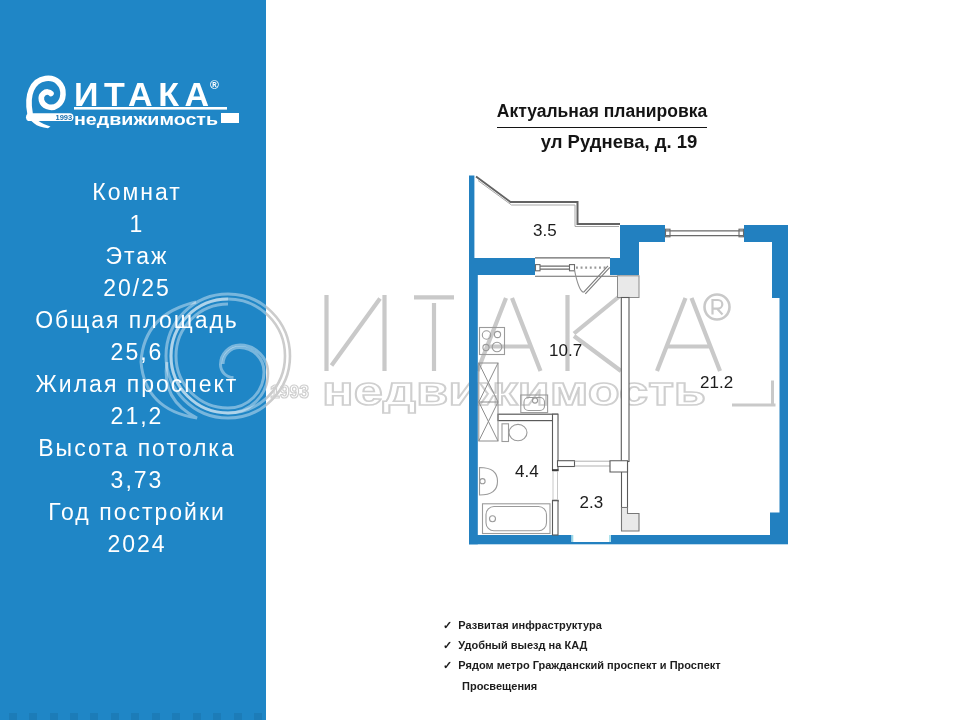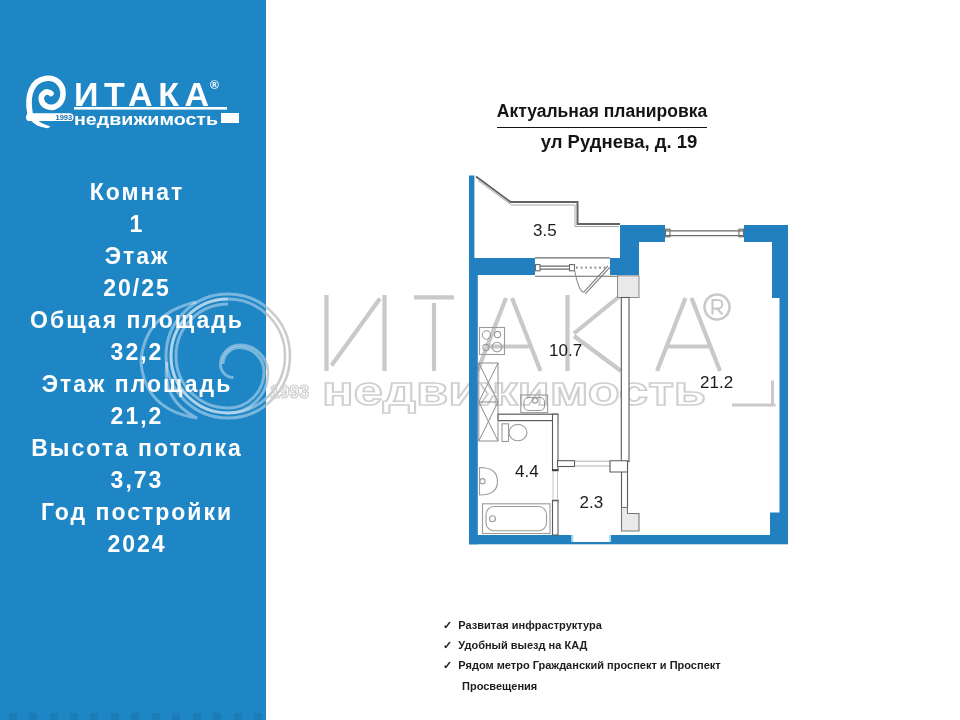--- a/index.html
+++ b/index.html
@@ -65,28 +65,28 @@
   <text x="210" y="89" fill="#ffffff" font-size="12" font-weight="bold">®</text>
 
   <rect x="74" y="107" width="153" height="2.6" fill="#ffffff"></rect>
 
   <text x="74" y="124.5" fill="#ffffff" font-size="17" font-weight="bold" textLength="144" lengthAdjust="spacingAndGlyphs">недвижимость</text>
 
   <rect x="221" y="113" width="18" height="10" fill="#ffffff"></rect>
 </svg>
 
 <div class="abs" style="left:0;top:176px;width:274px;text-align:center;color:#ffffff;
-     font-size:23px;font-weight:bold;line-height:32px;letter-spacing:2px;">
+     font-size:23px;font-weight:normal;line-height:32px;letter-spacing:2px;">
   <div>Комнат</div>
   <div>1</div>
   <div>Этаж</div>
   <div>20/25</div>
   <div>Общая площадь</div>
-  <div>32,2</div>
-  <div>Этаж площадь</div>
+  <div>25,6</div>
+  <div>Жилая проспект</div>
   <div>21,2</div>
   <div>Высота потолка</div>
   <div>3,73</div>
   <div>Год постройки</div>
   <div>2024</div>
 </div>
 
 <div class="abs" style="left:402px;top:101px;width:400px;text-align:center;color:#141414;
      font-size:17.5px;font-weight:bold;"><span style="border-bottom:1.8px solid #141414;padding-bottom:6px;">Актуальная планировка</span></div>
 

